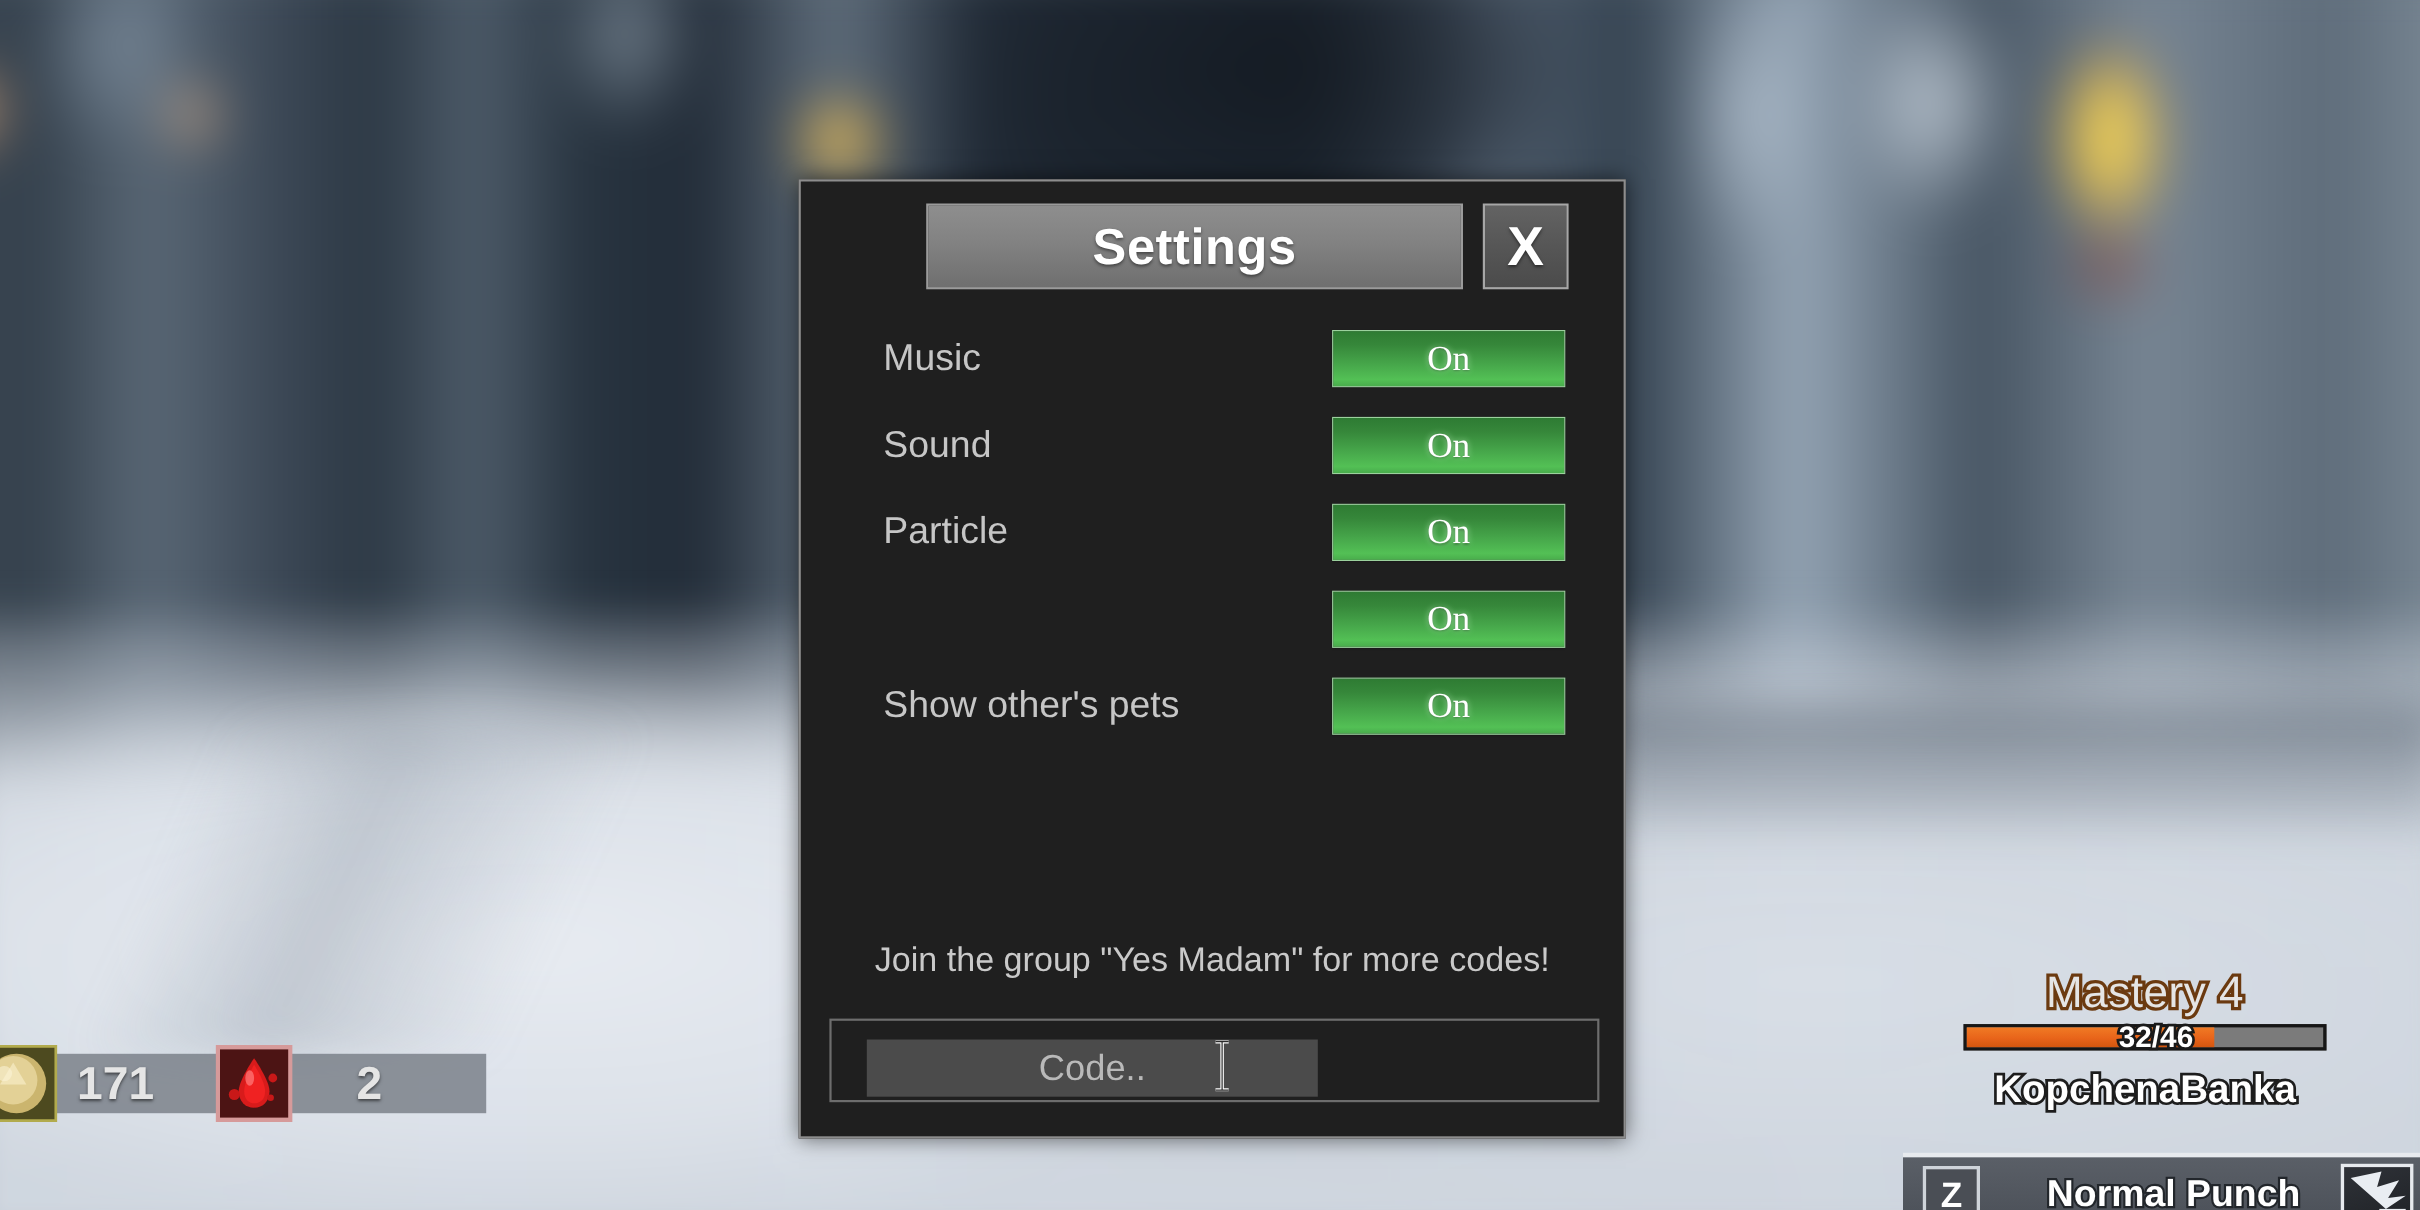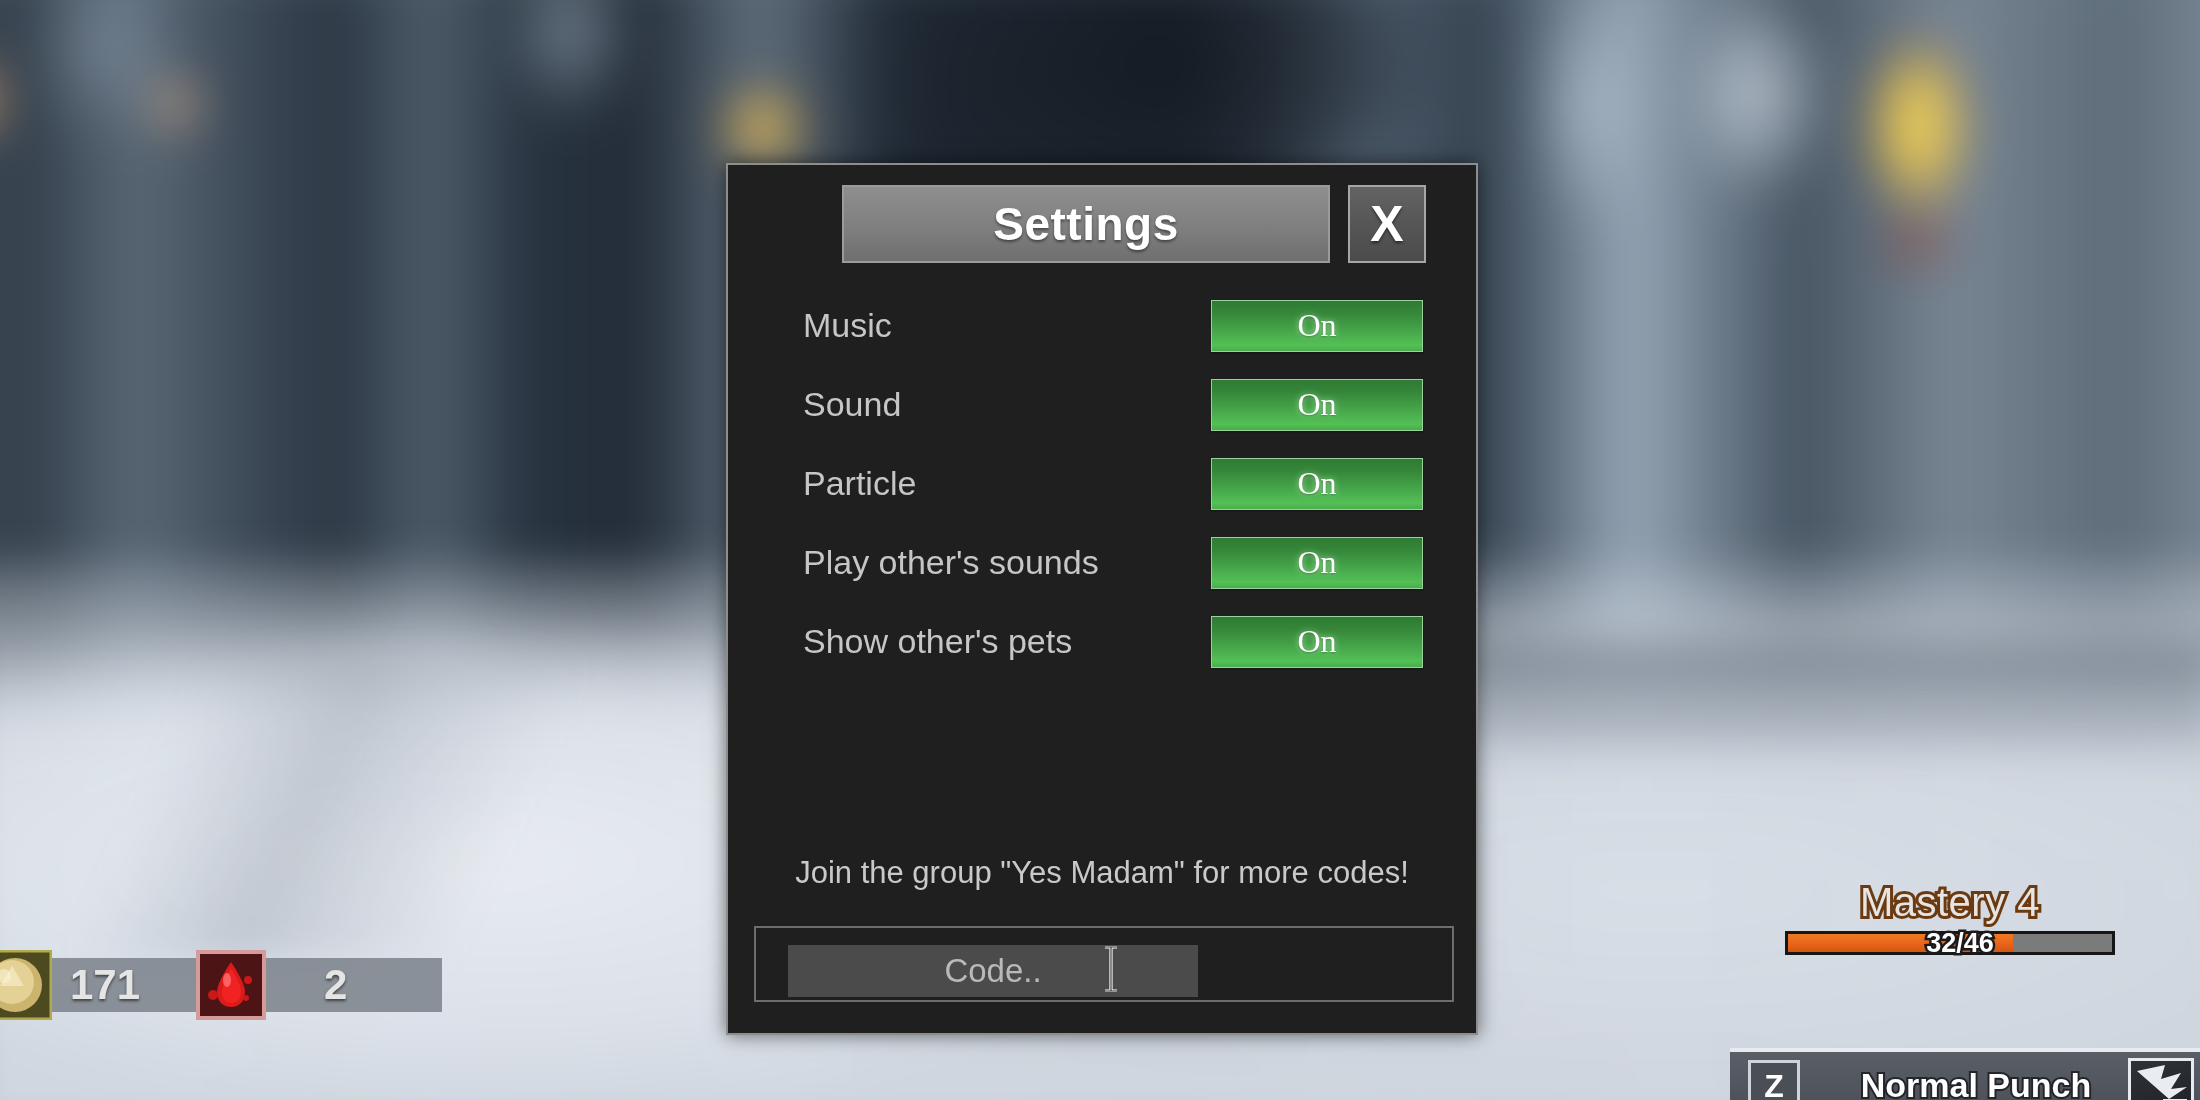--- a/index.html
+++ b/index.html
@@ -300,21 +300,20 @@
       </div>
 
       <div class="setting-row" style="margin-top:14px;">
         <span class="setting-label">Particle</span>
         <div class="toggle-btn">
           <span class="toggle-text">On</span>
         </div>
       </div>
 
       <div class="setting-row" style="margin-top:14px;">
-        <span class="setting-label">Play other's sounds</span>
         <div class="toggle-btn">
           <span class="toggle-text">On</span>
         </div>
       </div>
 
       <div class="setting-row" style="margin-top:14px;">
         <span class="setting-label">Show other's pets</span>
         <div class="toggle-btn">
           <span class="toggle-text">On</span>
         </div>
@@ -364,20 +363,21 @@
     </svg>
 
   </div>
 
   <div id="hud-right">
     <div id="mastery-title">Mastery 4</div>
     <div id="mastery-bar-wrap">
       <div id="mastery-bar-fill" style="width: 69.5652%;"></div>
       <div id="mastery-bar-text">32/46</div>
     </div>
+    <div id="player-name">KopchenaBanka</div>
   </div>
 
   <div id="skill-bar">
     <div id="skill-key">Z</div>
     <div id="skill-name">Normal Punch</div>
     <div id="skill-thumb">
       <svg viewBox="0 0 60 60" width="60" height="60">
         <path d="M6 10 L34 4 L30 18 L50 12 L40 28 L56 26 L38 38 Z" fill="#e9edf2"></path>
         <rect x="32" y="38" width="24" height="20" fill="#e9edf2"></rect>
         <path d="M34 40 h20 M34 46 h20 M34 52 h20" stroke="#2f3238" stroke-width="1.6"></path>

